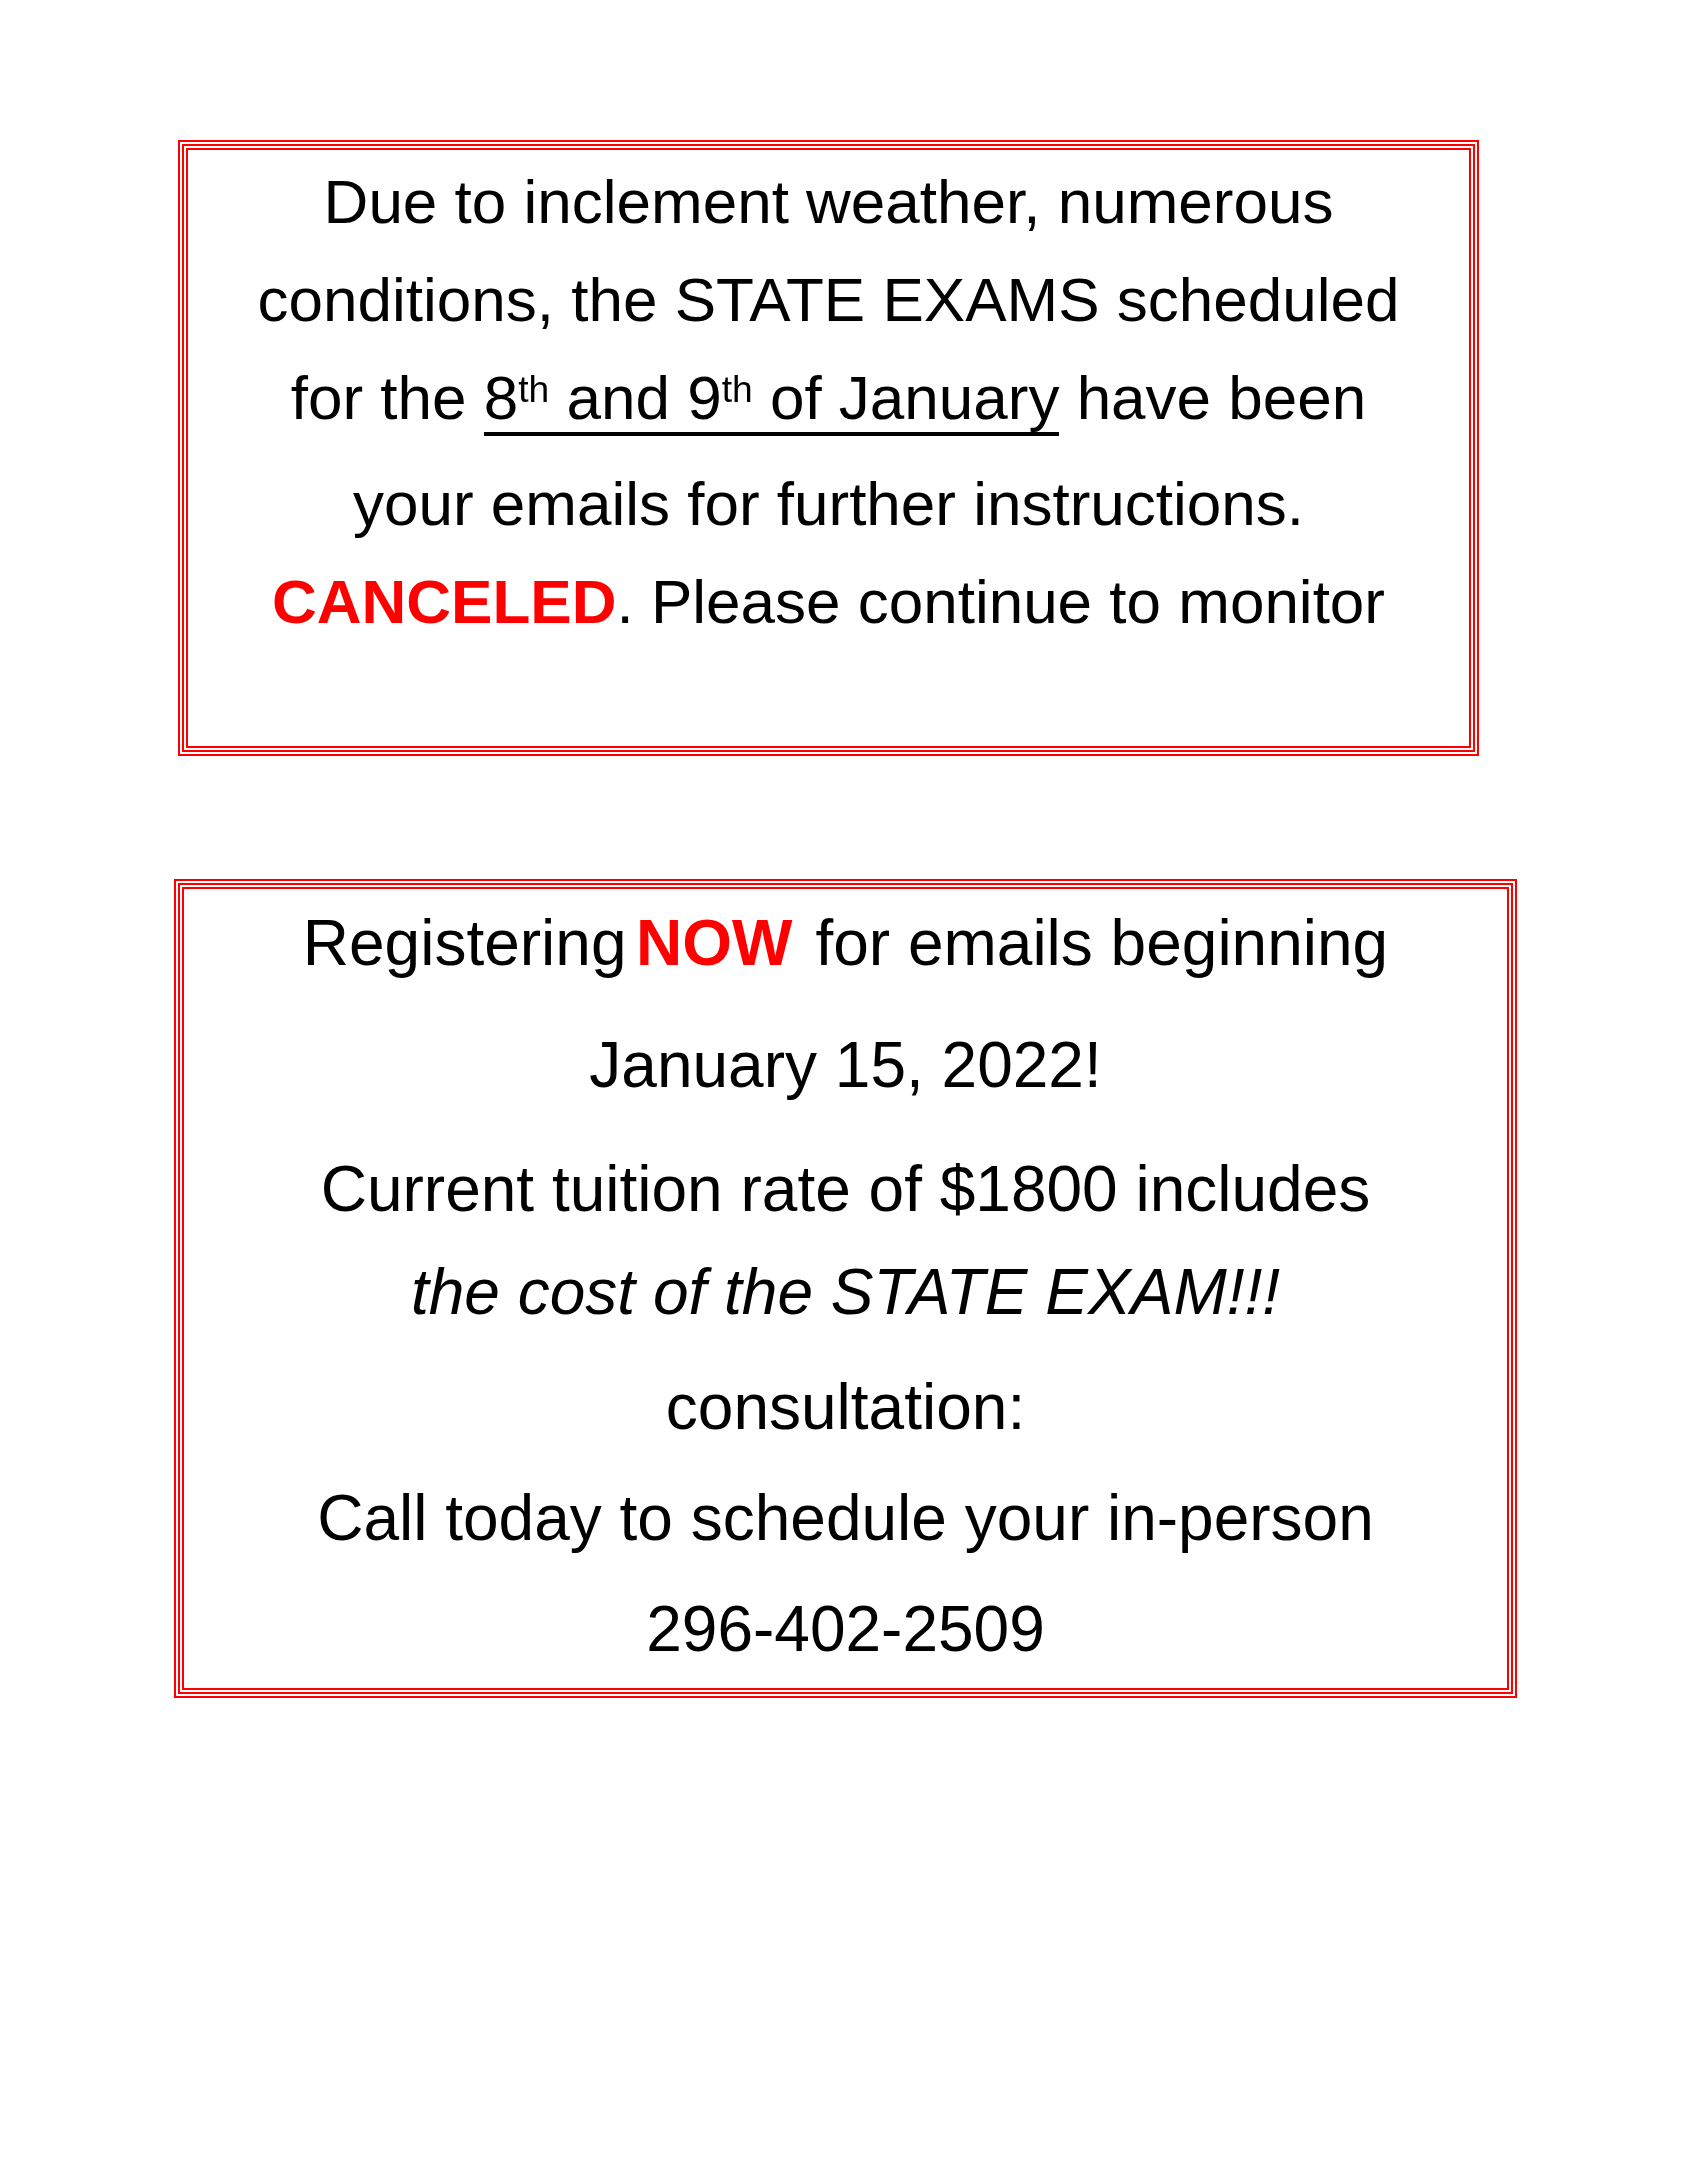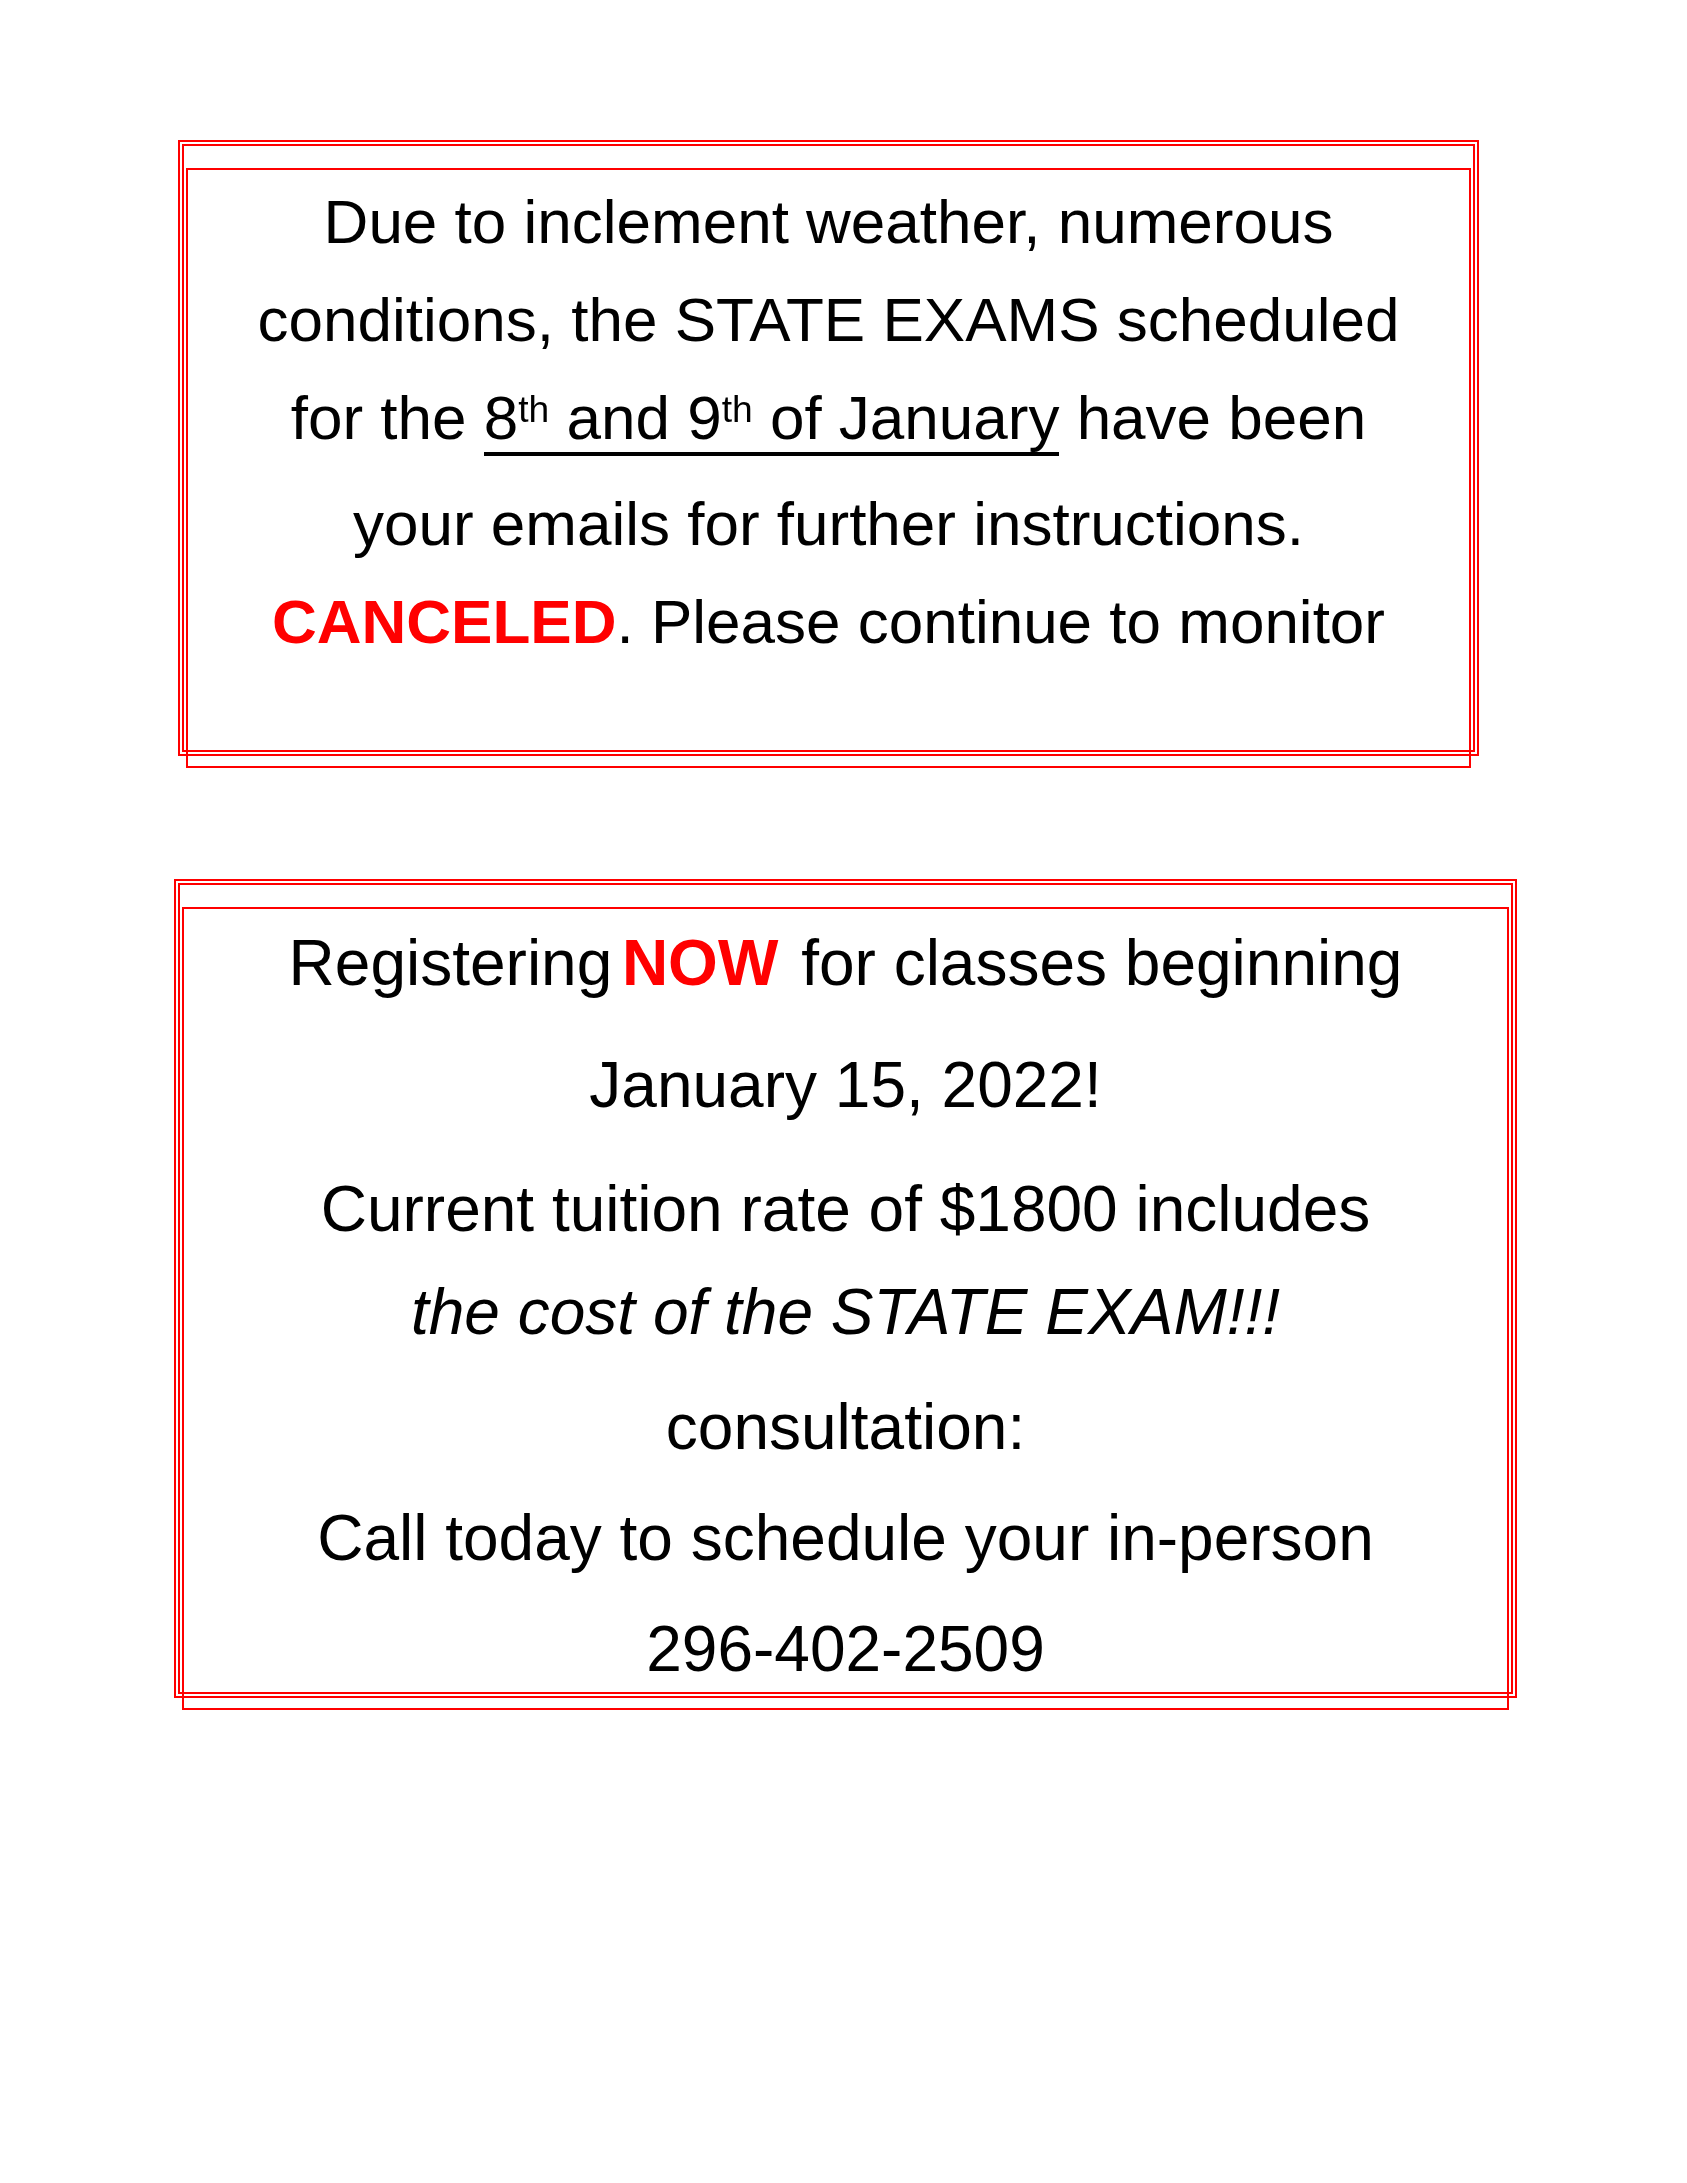--- a/index.html
+++ b/index.html
@@ -30,21 +30,20 @@
     border: 2.6px solid #ff0000;
     padding: 2px;
   }
   .triple-inner {
     box-sizing: border-box;
     width: 100%;
     height: 100%;
     border: 2.6px solid #ff0000;
     text-align: center;
     overflow: hidden;
-    margin-top: 20px;
   }
   .notice-box  { left: 178px; top: 140px;  width: 1301px; height: 616px; }
   .reg-box     { left: 174px; top: 879px; width: 1343px; height: 819px; }
 
   .notice-content { padding-top: 2.6px; font-size: 62px; line-height: 98px; }
   .reg-content    { padding-top: 5.3px; font-size: 64px; line-height: 99px; }
 
   .line { white-space: nowrap; }
 
   .reg-content .gap-after-1 { margin-bottom: 23px; }
@@ -84,21 +83,21 @@
         <div class="line"><span>for the </span><span class="u"><span>8</span><span class="sup">th</span><span> and 9</span><span class="sup">th</span><span> of January</span></span><span> have been</span></div>
         <div class="line">your emails for further instructions.</div>
         <div class="line"><span class="red-bold">CANCELED</span><span>. Please continue to monitor</span></div>
       </div>
     </div>
   </div>
 
   <div class="triple-box reg-box">
     <div class="triple-mid">
       <div class="triple-inner reg-content">
-        <div class="line gap-after-1"><span>Registering</span><span class="red-bold now-word">NOW</span><span> for classes beginning</span></div>
+        <div class="line gap-after-1"><span>Registering</span><span class="red-bold now-word">NOW</span><span> for emails beginning</span></div>
         <div class="line gap-after-2">January 15, 2022!</div>
         <div class="line gap-after-3">Current tuition rate of $1800 includes</div>
         <div class="line gap-after-4">the cost of the STATE EXAM!!!</div>
         <div class="line gap-after-6">consultation:</div>
         <div class="line gap-after-5">Call today to schedule your in-person</div>
         <div class="line">296-402-2509</div>
       </div>
     </div>
   </div>
 

